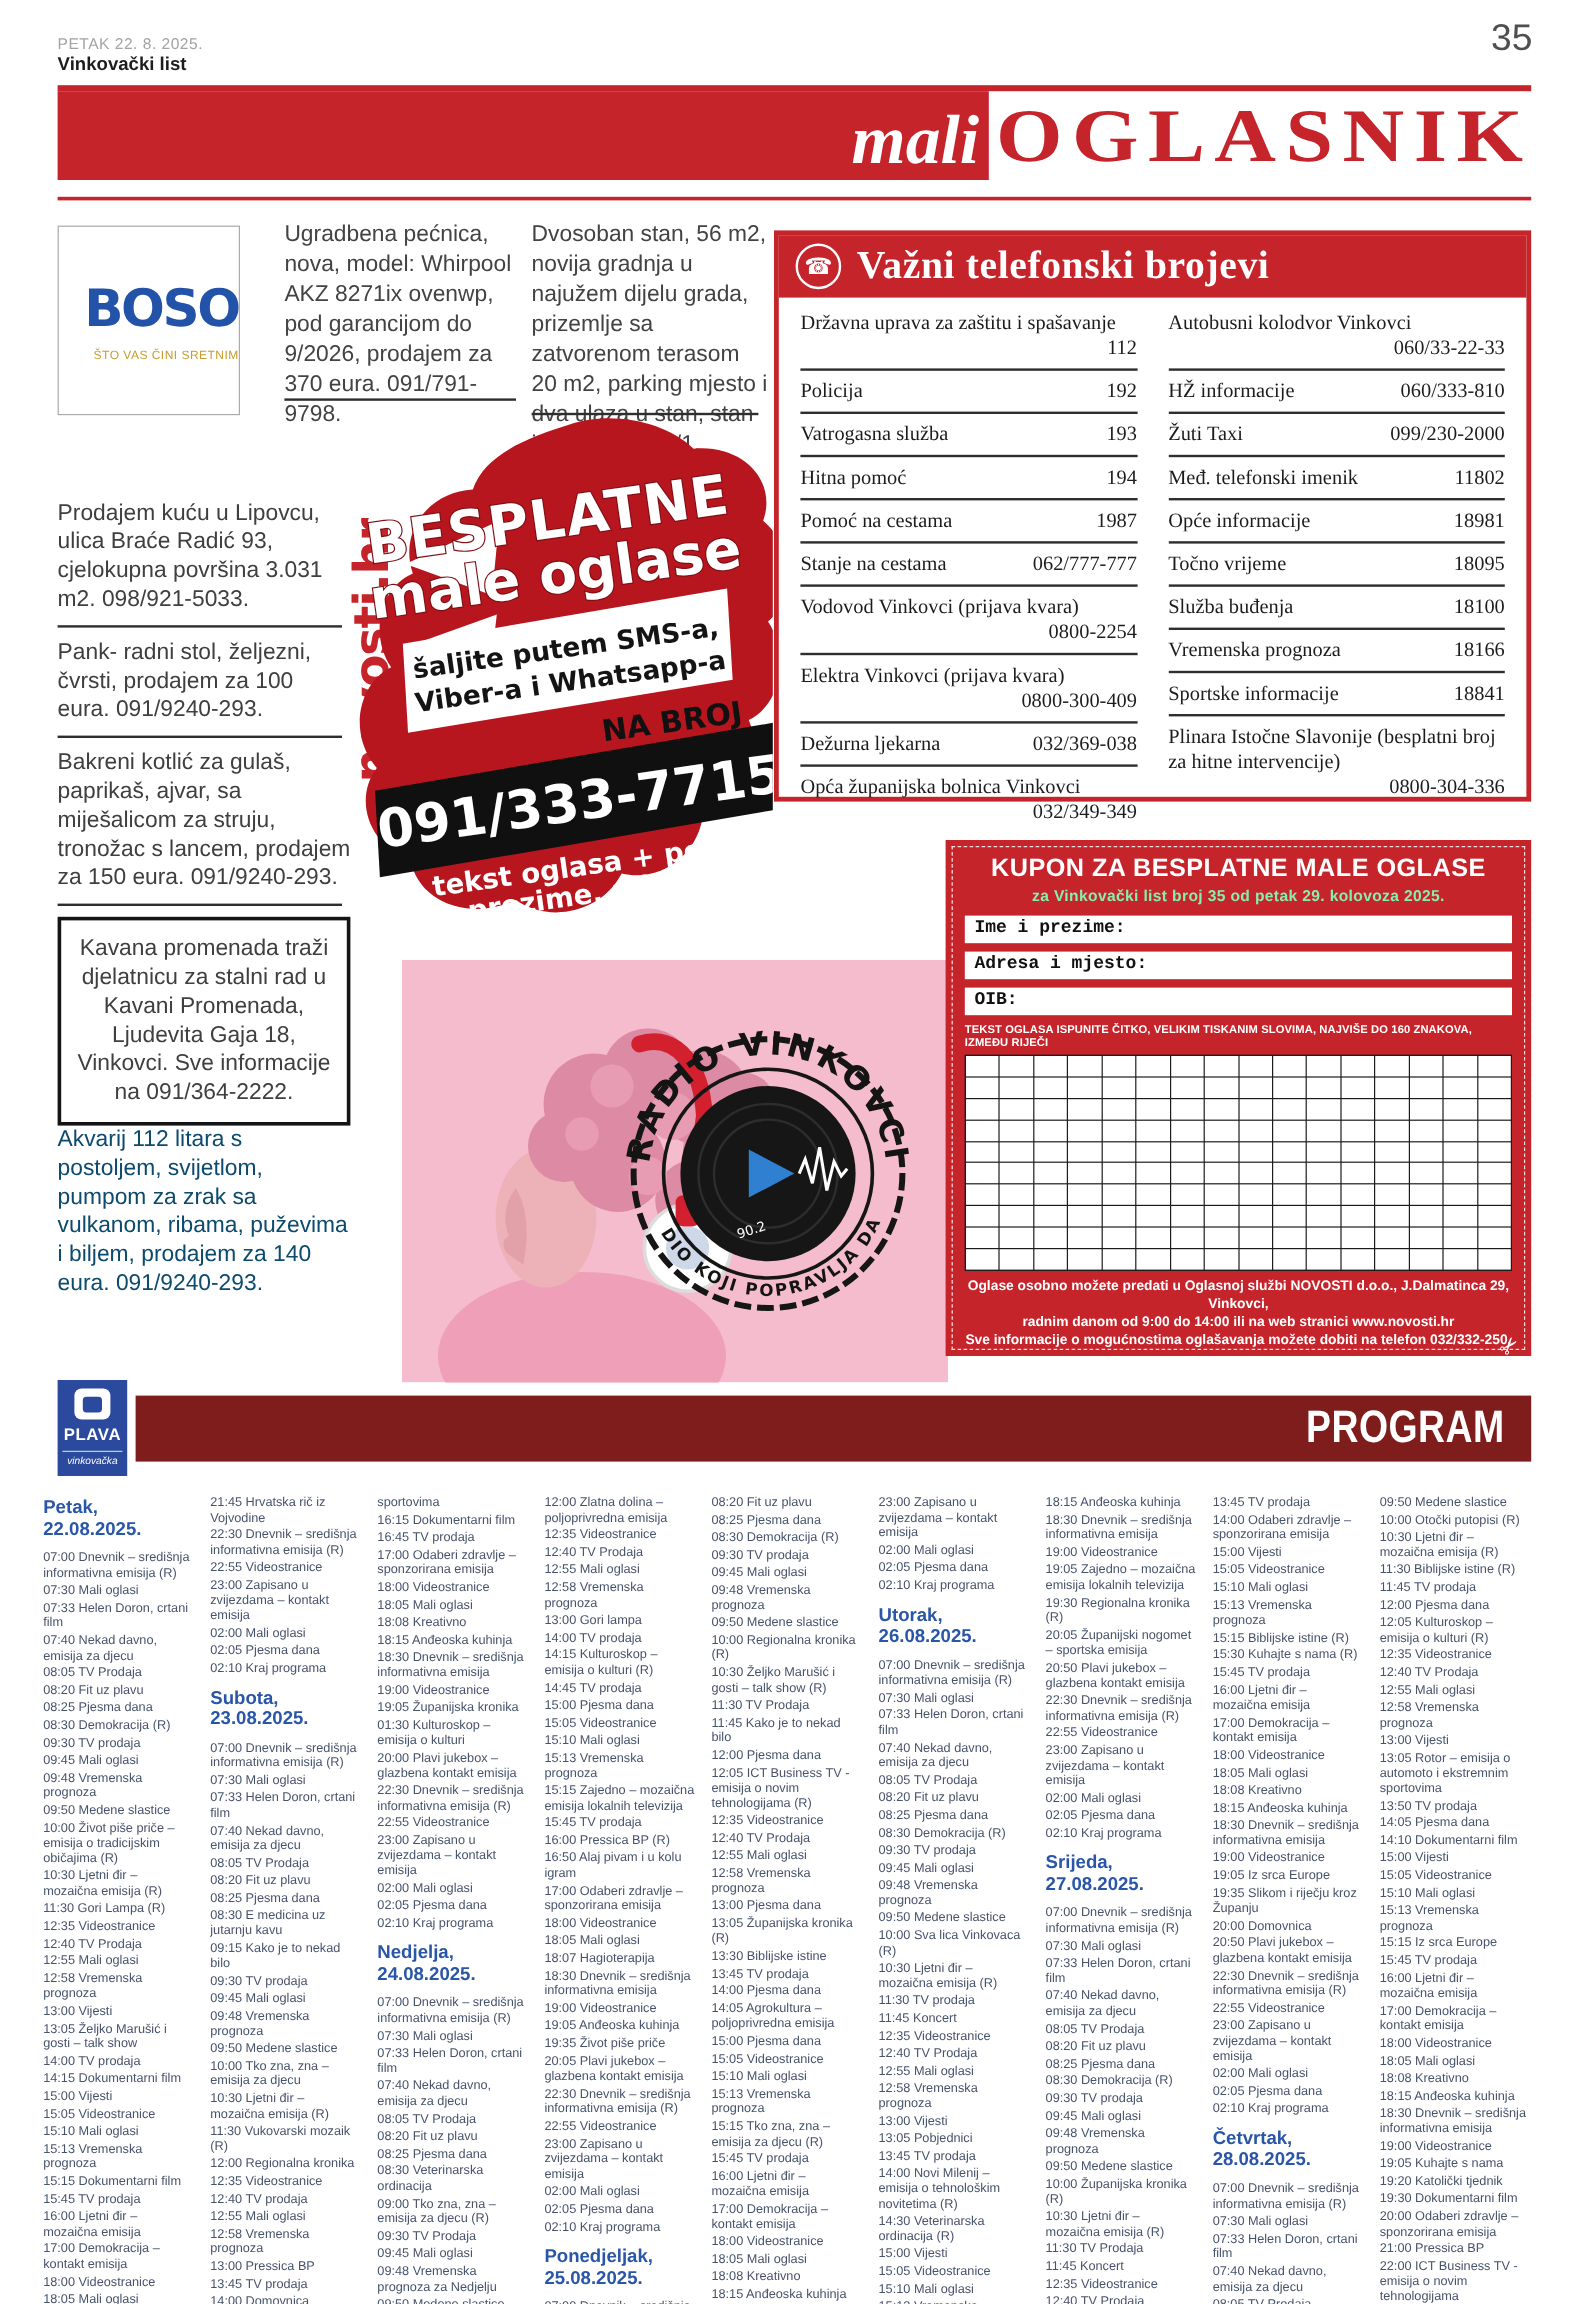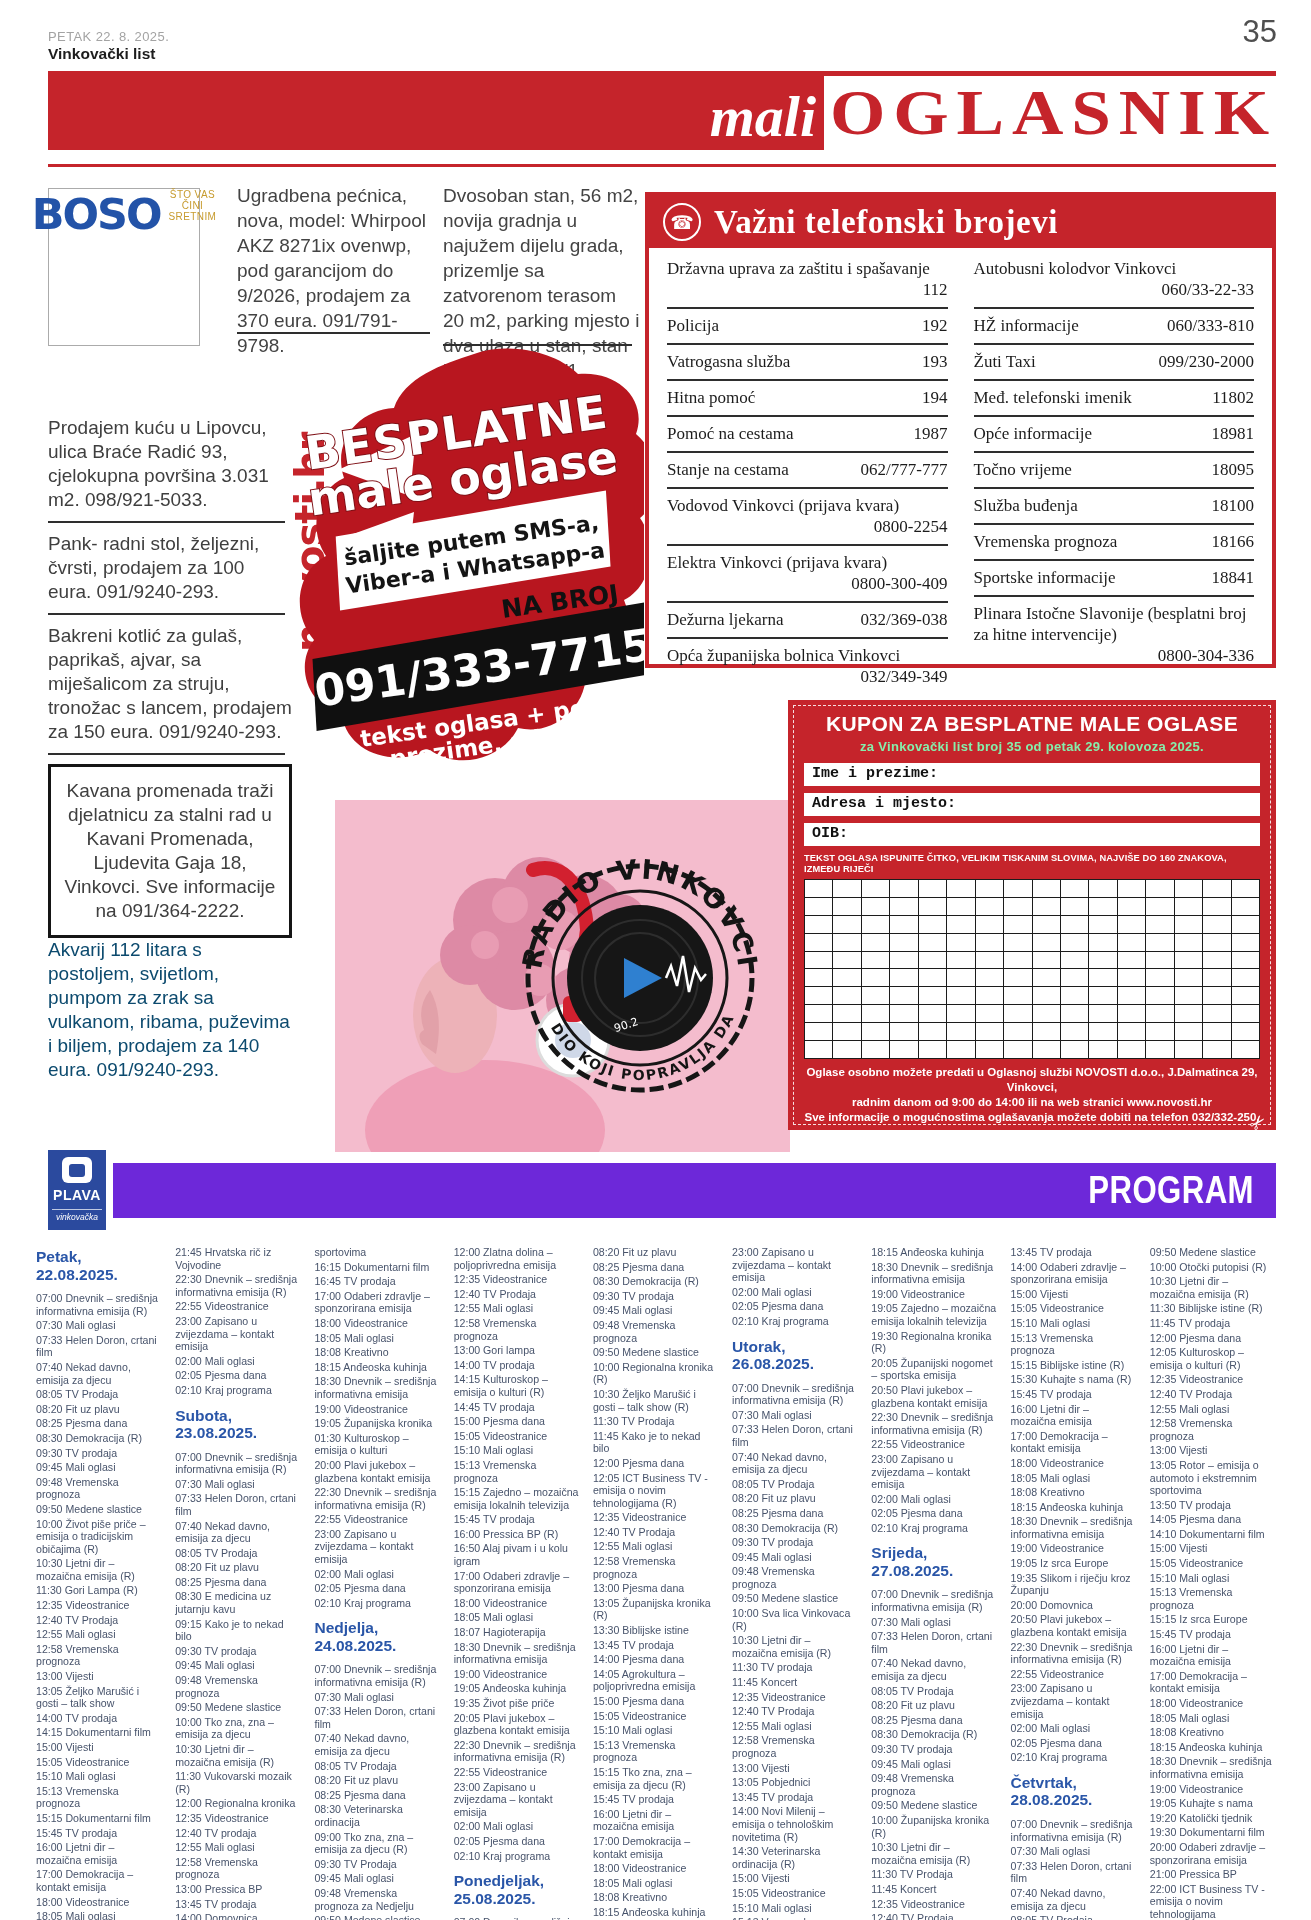--- a/index.html
+++ b/index.html
@@ -10,21 +10,21 @@
   #header-date{left:48px;top:29px;font-size:13px;color:#a3a3a3;letter-spacing:.4px;}
   #header-pub{left:48px;top:45px;font-size:15.5px;font-weight:700;color:#1d1d1d;}
   #page-num{right:34px;top:14px;font-size:31px;color:#4f4f4f;}
   #mh-topline{left:48px;top:71px;width:1228px;height:5px;background:#c5242b;}
   #mh-band{left:48px;top:76px;width:776px;height:74px;background:#c5242b;display:flex;justify-content:flex-end;align-items:flex-end;}
   #mh-small{font-family:"Liberation Serif",serif;font-style:italic;font-weight:700;font-size:58px;line-height:66px;color:#fff;padding-right:8px;}
   #mh-big{left:830px;top:76px;height:74px;display:flex;align-items:center;}
   #mh-big span{font-family:"Liberation Serif",serif;font-weight:700;font-size:63px;color:#c5242b;letter-spacing:7px;transform:scaleX(1.13);transform-origin:left center;white-space:nowrap;}
   #mh-rule{left:48px;top:164px;width:1228px;height:3px;background:#c5242b;}
   
-  #boso-box{left:48px;top:188px;width:152px;height:158px;border:1px solid #ababab;display:flex;flex-direction:row;align-items:flex-start;justify-content:center;gap:8px;box-sizing:border-box;background:#fff;}
+  #boso-box{left:48px;top:188px;width:152px;height:158px;border:1px solid #ababab;display:flex;flex-direction:column;align-items:flex-end;justify-content:center;gap:8px;box-sizing:border-box;background:#fff;}
   #boso-name{font-family:"DejaVu Sans",sans-serif;font-weight:800;font-size:43px;color:#2353a8;letter-spacing:-2px;}
   #boso-tag{font-size:10px;color:#c79b2e;letter-spacing:.4px;text-align:center;}
   
   .topad{font-size:19px;line-height:25px;color:#434343;}
   #ad-oven{left:237px;top:183px;width:198px;}
   #rule-oven{left:237px;top:332px;width:193px;height:2px;background:#2e2e2e;}
   #ad-flat{left:443px;top:183px;width:198px;}
   #rule-flat{left:443px;top:344px;width:189px;height:2px;background:#2e2e2e;}
   
   #phone-box{left:645px;top:192px;width:631px;height:476px;border:4px solid #c5242b;box-sizing:border-box;background:#fff;}
@@ -59,21 +59,21 @@
   #coupon-grid{display:grid;gap:1px;background:#1c1c1c;border:1.5px solid #1c1c1c;height:178px;}
   .cg-cell{background:#fff;}
   #coupon-foot{margin-top:6px;font-size:11.5px;line-height:15px;font-weight:700;color:#fff;text-align:center;}
   #scissors{position:absolute;right:10px;bottom:-4px;color:#fff;font-size:19px;transform:rotate(-50deg);}
   
   #plava-logo{left:48px;top:1150px;width:58px;height:80px;background:#2b4a9e;display:flex;flex-direction:column;align-items:center;box-sizing:border-box;padding-top:7px;}
   #plava-glyph{width:30px;height:26px;background:#fff;border-radius:6px;display:flex;align-items:center;justify-content:center;}
   #plava-glyph div{width:16px;height:13px;background:#2b4a9e;border-radius:3px;}
   #plava-name{color:#fff;font-weight:800;font-size:14px;letter-spacing:.5px;margin-top:4px;}
   #plava-sub{color:#fff;font-size:8.5px;margin-top:6px;border-top:1px solid rgba(255,255,255,.7);padding-top:2px;width:86%;text-align:center;font-style:italic;}
-  #program-bar{left:113px;top:1163px;width:1163px;height:55px;background:#6d28d9;display:flex;align-items:center;justify-content:flex-end;padding-right:22px;box-sizing:border-box;}
+  #program-bar{left:113px;top:1163px;width:1163px;height:55px;background:#7f1d1d;display:flex;align-items:center;justify-content:flex-end;padding-right:22px;box-sizing:border-box;}
   #program-bar span{color:#fff;font-weight:800;font-size:38px;letter-spacing:.5px;transform:scaleX(.82);transform-origin:right center;white-space:nowrap;}
   #program-cols{left:36px;top:1246px;width:1240px;display:grid;grid-template-columns:repeat(9,1fr);gap:13px;}
   .pcol{min-width:0;}
   .pday{font-weight:800;font-size:15.5px;line-height:17.5px;color:#2a56a8;margin:10px 0 9px;}
   .pcol .pday:first-child{margin-top:2px;}
   .pentry{font-size:10.6px;line-height:12.6px;color:#47536b;margin-bottom:2px;}
 </style>
 </head>
 <body>
 

